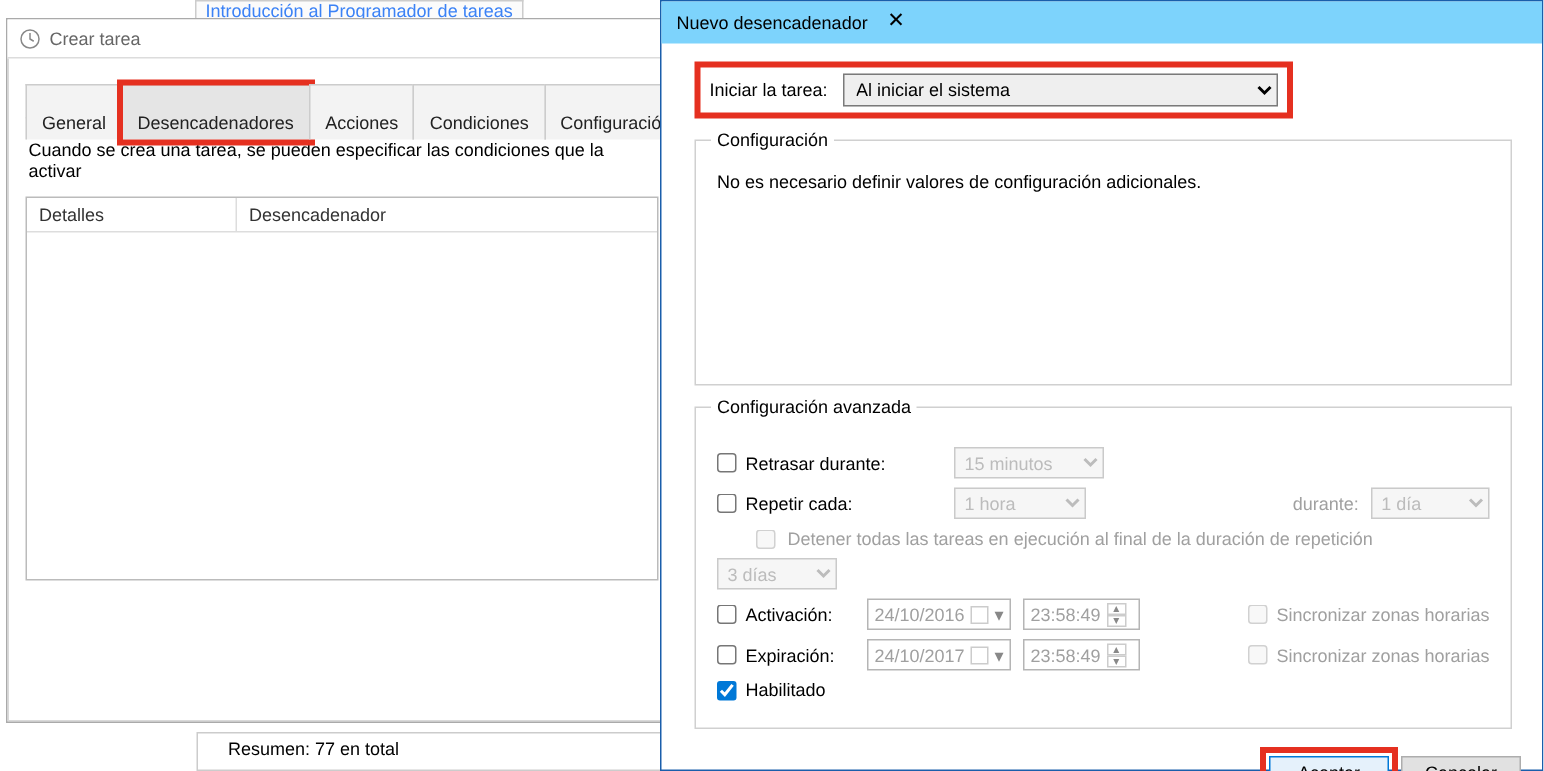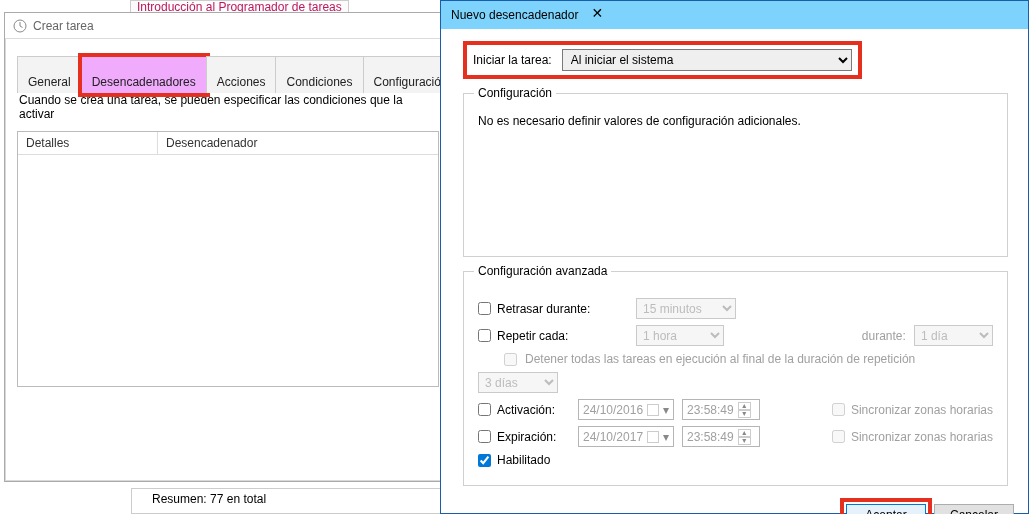--- a/index.html
+++ b/index.html
@@ -1,29 +1,29 @@
 <!DOCTYPE html>
 <html><head>
 <meta charset="utf-8">
 <style>
   * { box-sizing: border-box; font-family: "Segoe UI", Tahoma, sans-serif; font-size: 12px; }
   body { margin:0; padding:0; width:1029px; height:514px; background:#fff; position:relative; overflow:hidden; color:#000; }
 
   
-  .lib-bar { position:absolute; left:130px; top:0; height:12px; border:1px solid #ccc; border-bottom:none; padding:0 6px; background:#fbfbfb; color:#be185d; line-height:12px; }
+  .lib-bar { position:absolute; left:130px; top:0; height:12px; border:1px solid #ccc; border-bottom:none; padding:0 6px; background:#fbfbfb; color:#3b82f6; line-height:12px; }
 
   
   .create-dlg { position:absolute; left:4px; top:12px; width:448px; height:470px; border:1px solid #aaa; background:#fff; box-shadow:0 0 0 1px #d9d9d9 inset; }
   .title-area { height:26px; display:flex; align-items:center; padding:0 8px; gap:6px; border-bottom:1px solid #dcdcdc; background:#fff; color:#666; }
   .clock-icon svg { display:block; }
   .body { padding:16px 12px 8px 12px; }
 
   .tabs { display:flex; border-bottom:1px solid #ccc; height:24px; }
   .tab { padding:18px 10px; border:1px solid #ccc; border-bottom:none; background:#f3f3f3; color:#222; margin-right:-1px; position:relative; top:1px; }
-  .tab.active { background:#f0abfc; border-bottom:1px solid #fff; }
+  .tab.active { background:#e5e5e5; border-bottom:1px solid #fff; }
 
   .desc { margin:14px 2px 10px 2px; }
 
   .list-box { border:1px solid #bbb; height:256px; background:#fff; }
   .list-head { display:flex; border-bottom:1px solid #ddd; }
   .list-head div { padding:4px 8px; border-right:1px solid #ddd; background:#fff; color:#333; }
   .list-head div:first-child { width:140px; }
   .list-head div:last-child { flex:1; border-right:none; }
 
   .btn-row { display:flex; gap:12px; margin-top:18px; }

